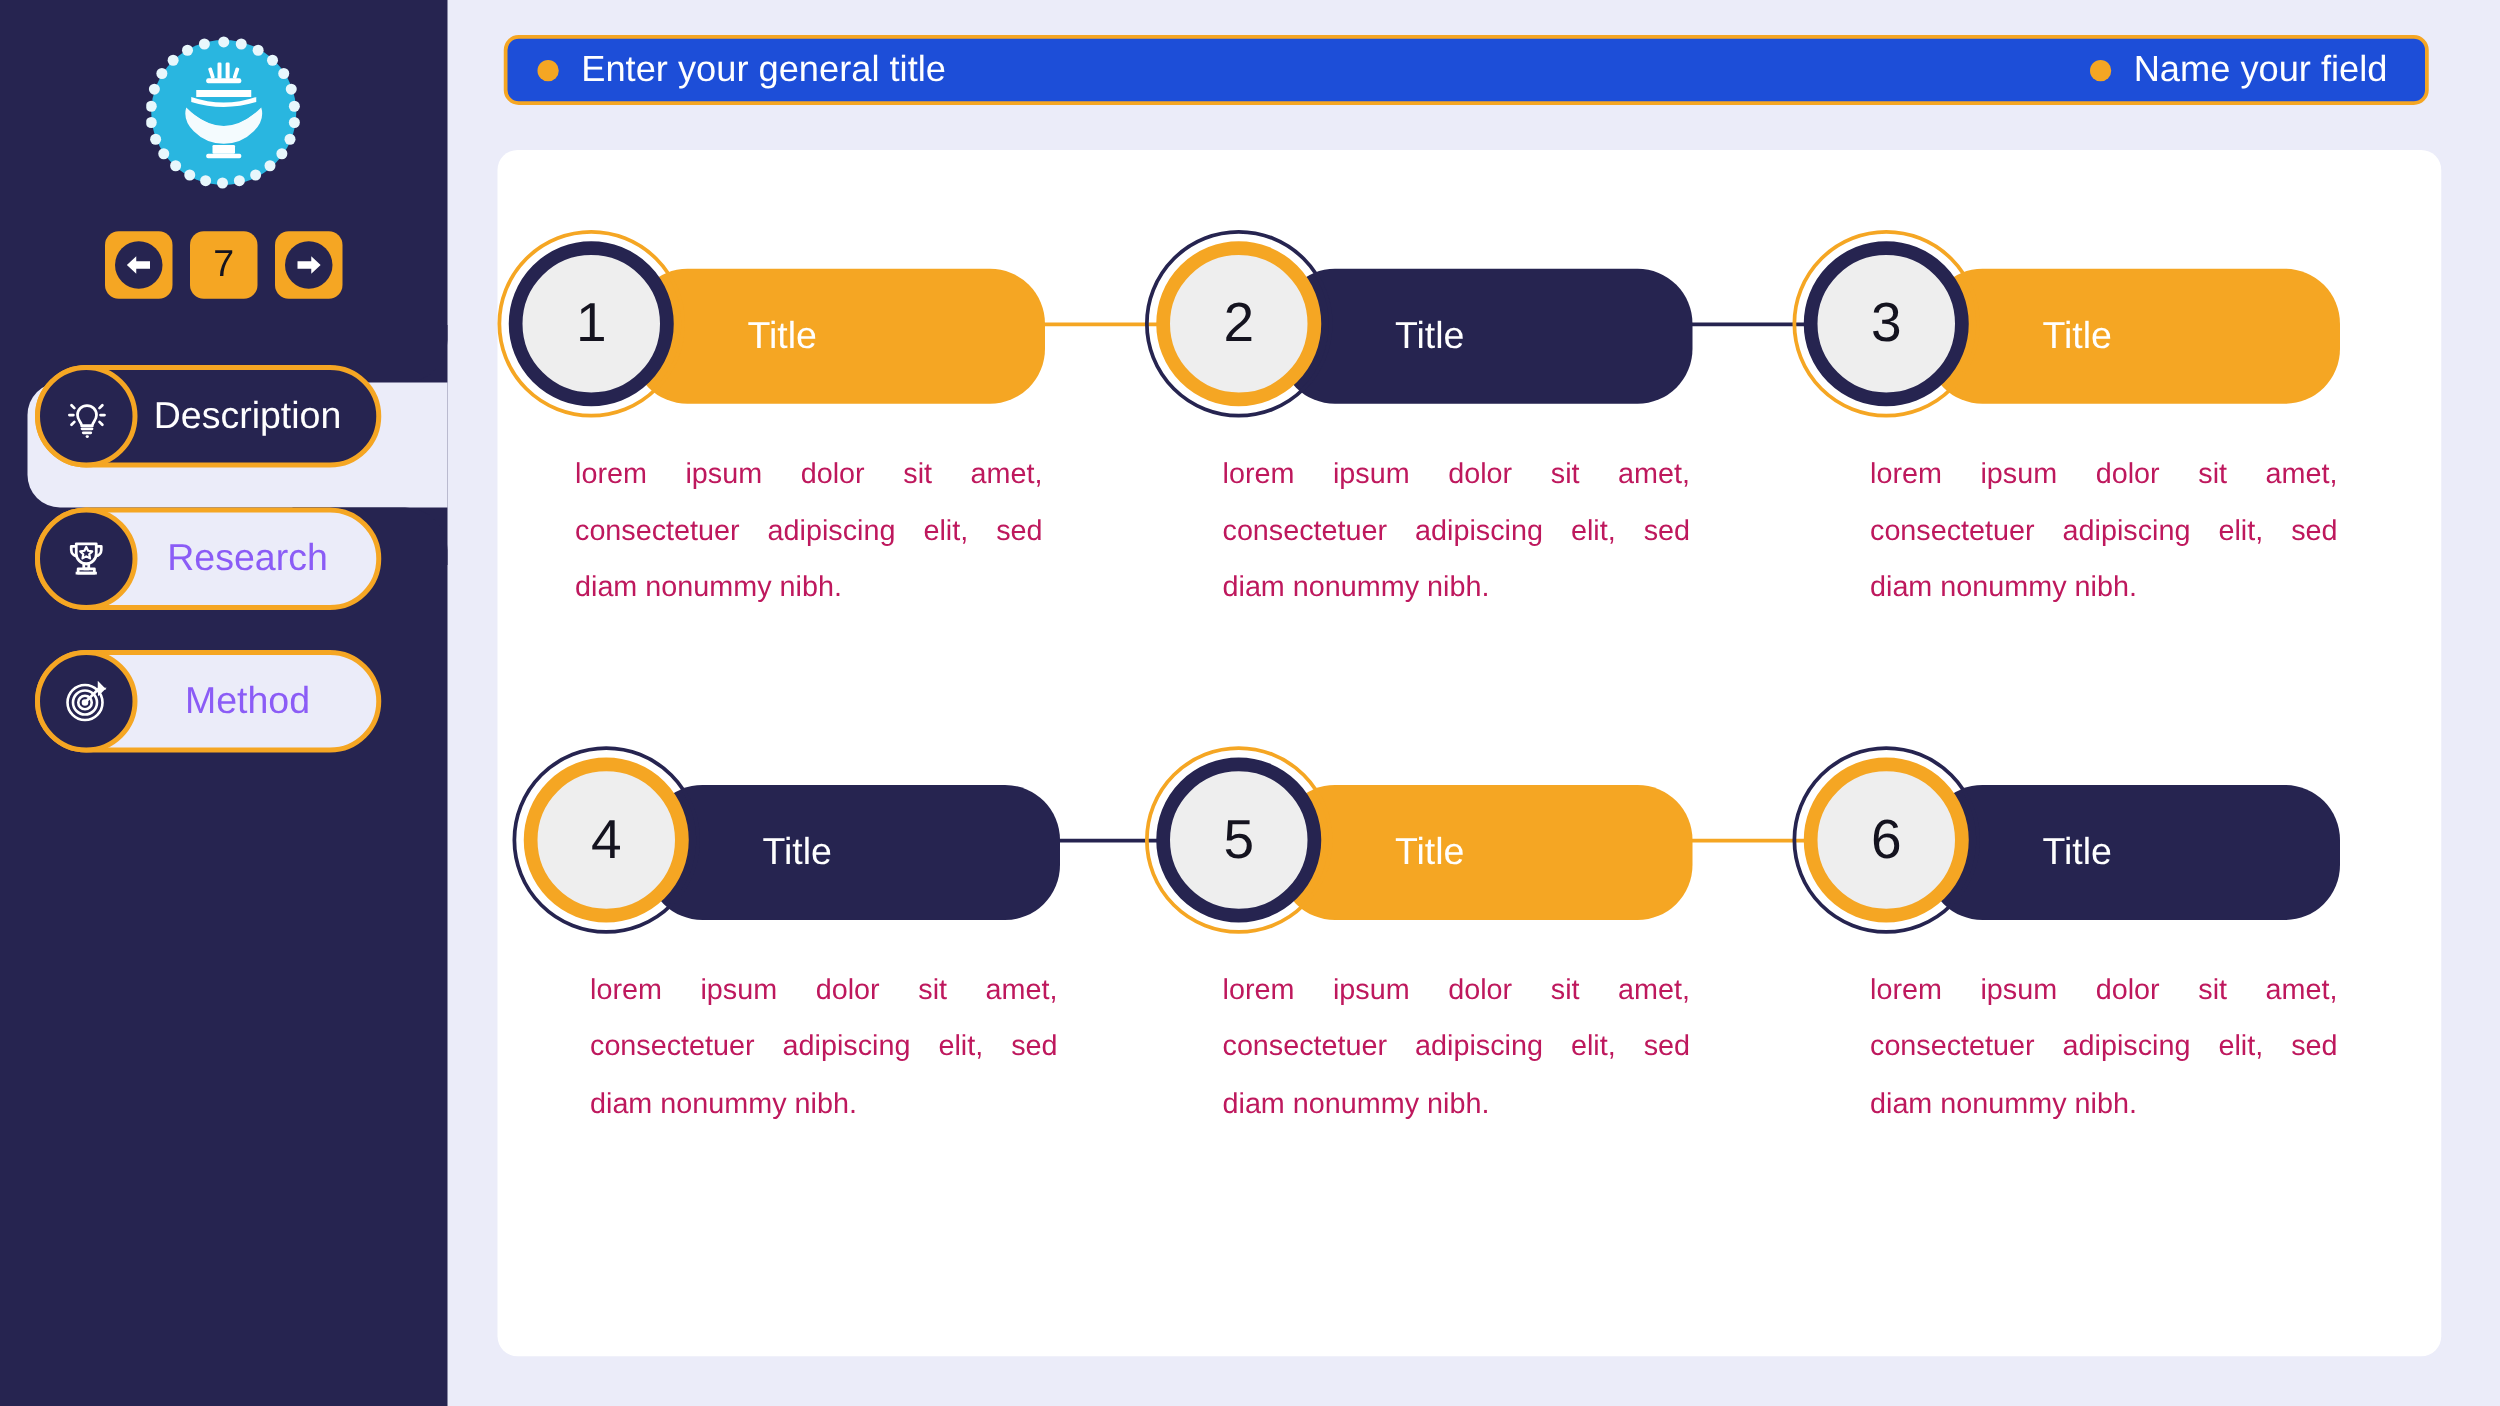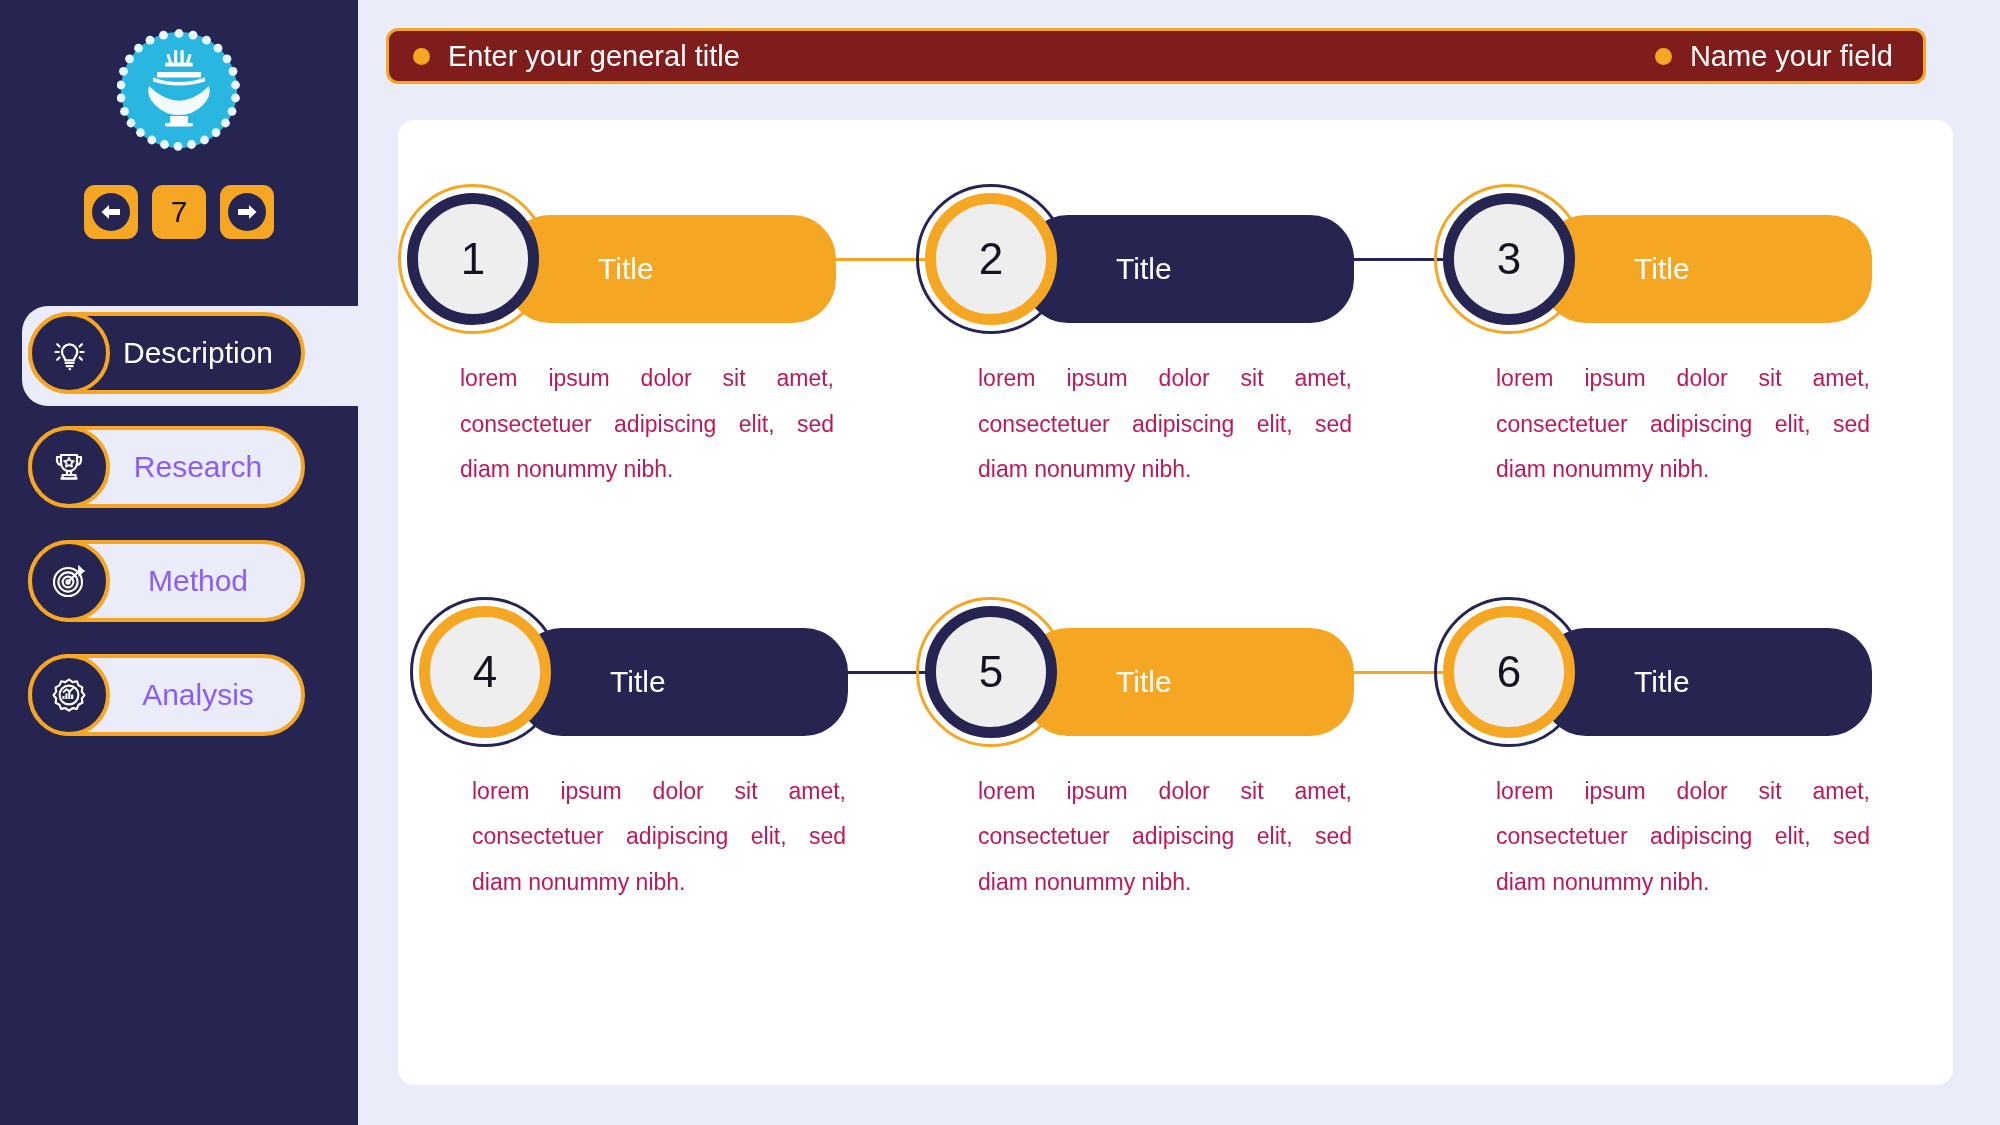--- a/index.html
+++ b/index.html
@@ -99,21 +99,21 @@
     left: 234px;
     width: 124px;
     height: 46px;
     background: #262450;
   }
   .cut-top { top: 260px; border-bottom-right-radius: 34px; }
   .cut-bot { top: 406px; border-top-right-radius: 34px; }
 
   .menu {
     position: absolute;
-    top: 312px;
+    top: 292px;
     left: 0;
     width: 332px;
   }
 
   .menu-item {
     position: relative;
     margin: 0 auto 32px auto;
     width: 277px;
     height: 82px;
     border-radius: 41px;
@@ -182,25 +182,25 @@
   
   .main {
     position: relative;
     flex: 1;
     height: 1125px;
     padding: 0;
   }
 
   .topbar {
     position: absolute;
-    left: 28px;
+    left: 45px;
     top: 28px;
     width: 1540px;
     height: 56px;
-    background: #7f1d1d;
+    background: #1d4ed8;
     border: 3px solid #f5a623;
     border-radius: 12px;
     display: flex;
     align-items: center;
     justify-content: space-between;
     padding: 0 30px 0 24px;
   }
 
   .topbar-cell {
     display: flex;
@@ -450,31 +450,20 @@
             <circle cx="22" cy="24" r="5.4"></circle>
             <circle cx="22" cy="24" r="1.6" fill="#ffffff"></circle>
             <path d="M22 24 L33 13" stroke-width="2.1"></path>
             <path d="M33 13 l0-4.4 4.2 4.2 -4.2 .2z" fill="#ffffff" stroke-width="1.6"></path>
             <path d="M33 13 l4.4 0 -4.2 4.2 -.2-4.2z" fill="#ffffff" stroke-width="1.6"></path>
           </svg>
         </span>
         <span class="menu-label">Method</span>
       </div>
 
-      <div class="menu-item">
-        <span class="menu-icon">
-          <svg width="46" height="46" viewBox="0 0 46 46" fill="none" stroke="#ffffff" stroke-width="2.1" stroke-linejoin="round" aria-hidden="true">
-            <path d="M23 7.5 l3.6 2.6 4.3-.8 1.6 4.1 3.9 2 -.6 4.3 2.7 3.4 -2.7 3.4 .6 4.3 -3.9 2 -1.6 4.1 -4.3-.8 -3.6 2.6 -3.6-2.6 -4.3 .8 -1.6-4.1 -3.9-2 .6-4.3 -2.7-3.4 2.7-3.4 -.6-4.3 3.9-2 1.6-4.1 4.3 .8z"></path>
-            <circle cx="23" cy="23" r="9.4"></circle>
-            <path d="M17.5 27 v-3 M20.4 27 v-5.4 M23.3 27 v-7.4 M26.2 27 v-4.4"></path>
-            <path d="M17 20.5 l3.6-3.3 3 2.3 4.6-4.4" stroke-width="1.8"></path>
-          </svg>
-        </span>
-        <span class="menu-label">Analysis</span>
-      </div>
 
 
     </nav>
 
 
   </aside>
 
   <section class="main">
 
     <div class="topbar">

